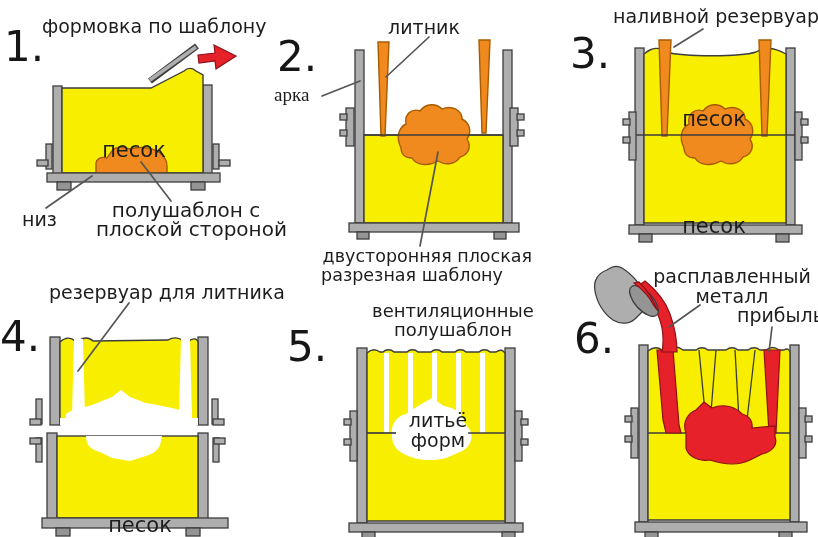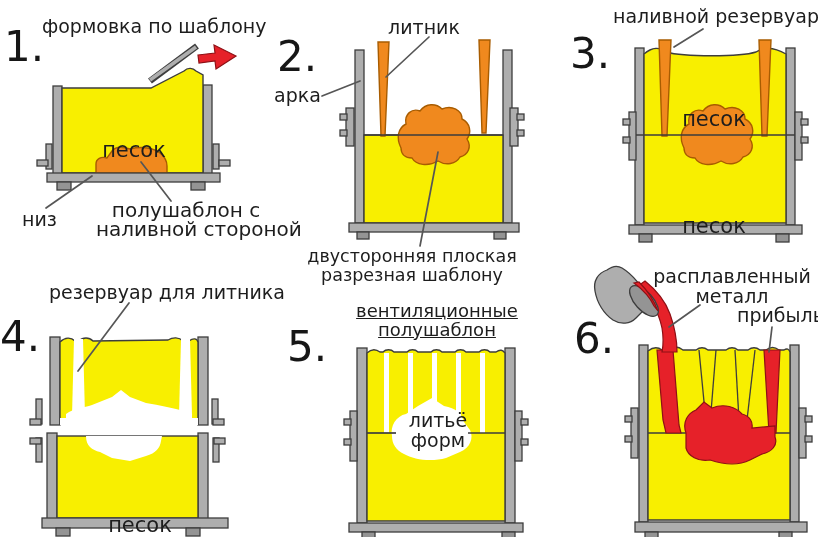--- a/index.html
+++ b/index.html
@@ -211,42 +211,42 @@
     <line class="leader" x1="772" y1="327" x2="769" y2="352"></line>
   </g>
 </svg>
 
   <div class="num" style="left:4px;top:26px;">1.</div>
   <div class="blk cap" style="left:42px;top:16px;width:220px;">формовка по шаблону</div>
   <div class="blk big" style="left:84px;top:105px;width:100px;">песок</div>
   <div class="lbl" style="left:22px;top:209px;">низ</div>
   <div class="blk" style="left:96px;top:201px;width:180px;font-size:20px;line-height:18.5px;">
     <span style="display:block;">полушаблон с</span>
-    <span style="display:block;">наливной стороной</span>
+    <span style="display:block;">плоской стороной</span>
   </div>
 
   <div class="num" style="left:277px;top:36px;">2.</div>
   <div class="blk cap" style="left:374px;top:17px;width:100px;">литник</div>
-  <div class="lbl" style="left:274px;top:85px;">арка</div>
+  <div class="lbl" style="left:274px;top:85px;font-family:Liberation Serif, serif;">арка</div>
   <div class="blk" style="left:292px;top:247px;width:240px;font-size:17.5px;line-height:18.5px;">
-    <span style="display:block;">двусторонняя плоская</span>
+    <span style="display:block;text-align:right;">двусторонняя плоская</span>
     <span style="display:block;">разрезная шаблону</span>
   </div>
 
   <div class="num" style="left:570px;top:33px;">3.</div>
   <div class="blk cap" style="left:613px;top:6px;width:200px;">наливной резервуар</div>
   <div class="blk big" style="left:664px;top:74px;width:100px;">песок</div>
   <div class="blk big" style="left:664px;top:181px;width:100px;">песок</div>
 
   <div class="num" style="left:0px;top:316px;">4.</div>
   <div class="blk cap" style="left:49px;top:282px;width:220px;">резервуар для литника</div>
   <div class="blk big" style="left:90px;top:480px;width:100px;">песок</div>
 
   <div class="num" style="left:287px;top:326px;">5.</div>
-  <div class="blk two" style="left:352px;top:301px;width:170px;text-decoration:underline;">
+  <div class="blk two" style="left:368px;top:301px;width:170px;">
     <span style="display:block;">вентиляционные</span>
     <span style="display:block;">полушаблон</span>
   </div>
   <div class="blk cap" style="left:388px;top:410px;width:100px;">
     <span style="display:block;">литьё</span>
     <span style="display:block;">форм</span>
   </div>
 
   <div class="num" style="left:574px;top:318px;">6.</div>
   <div class="blk cap" style="left:642px;top:266px;width:180px;">

